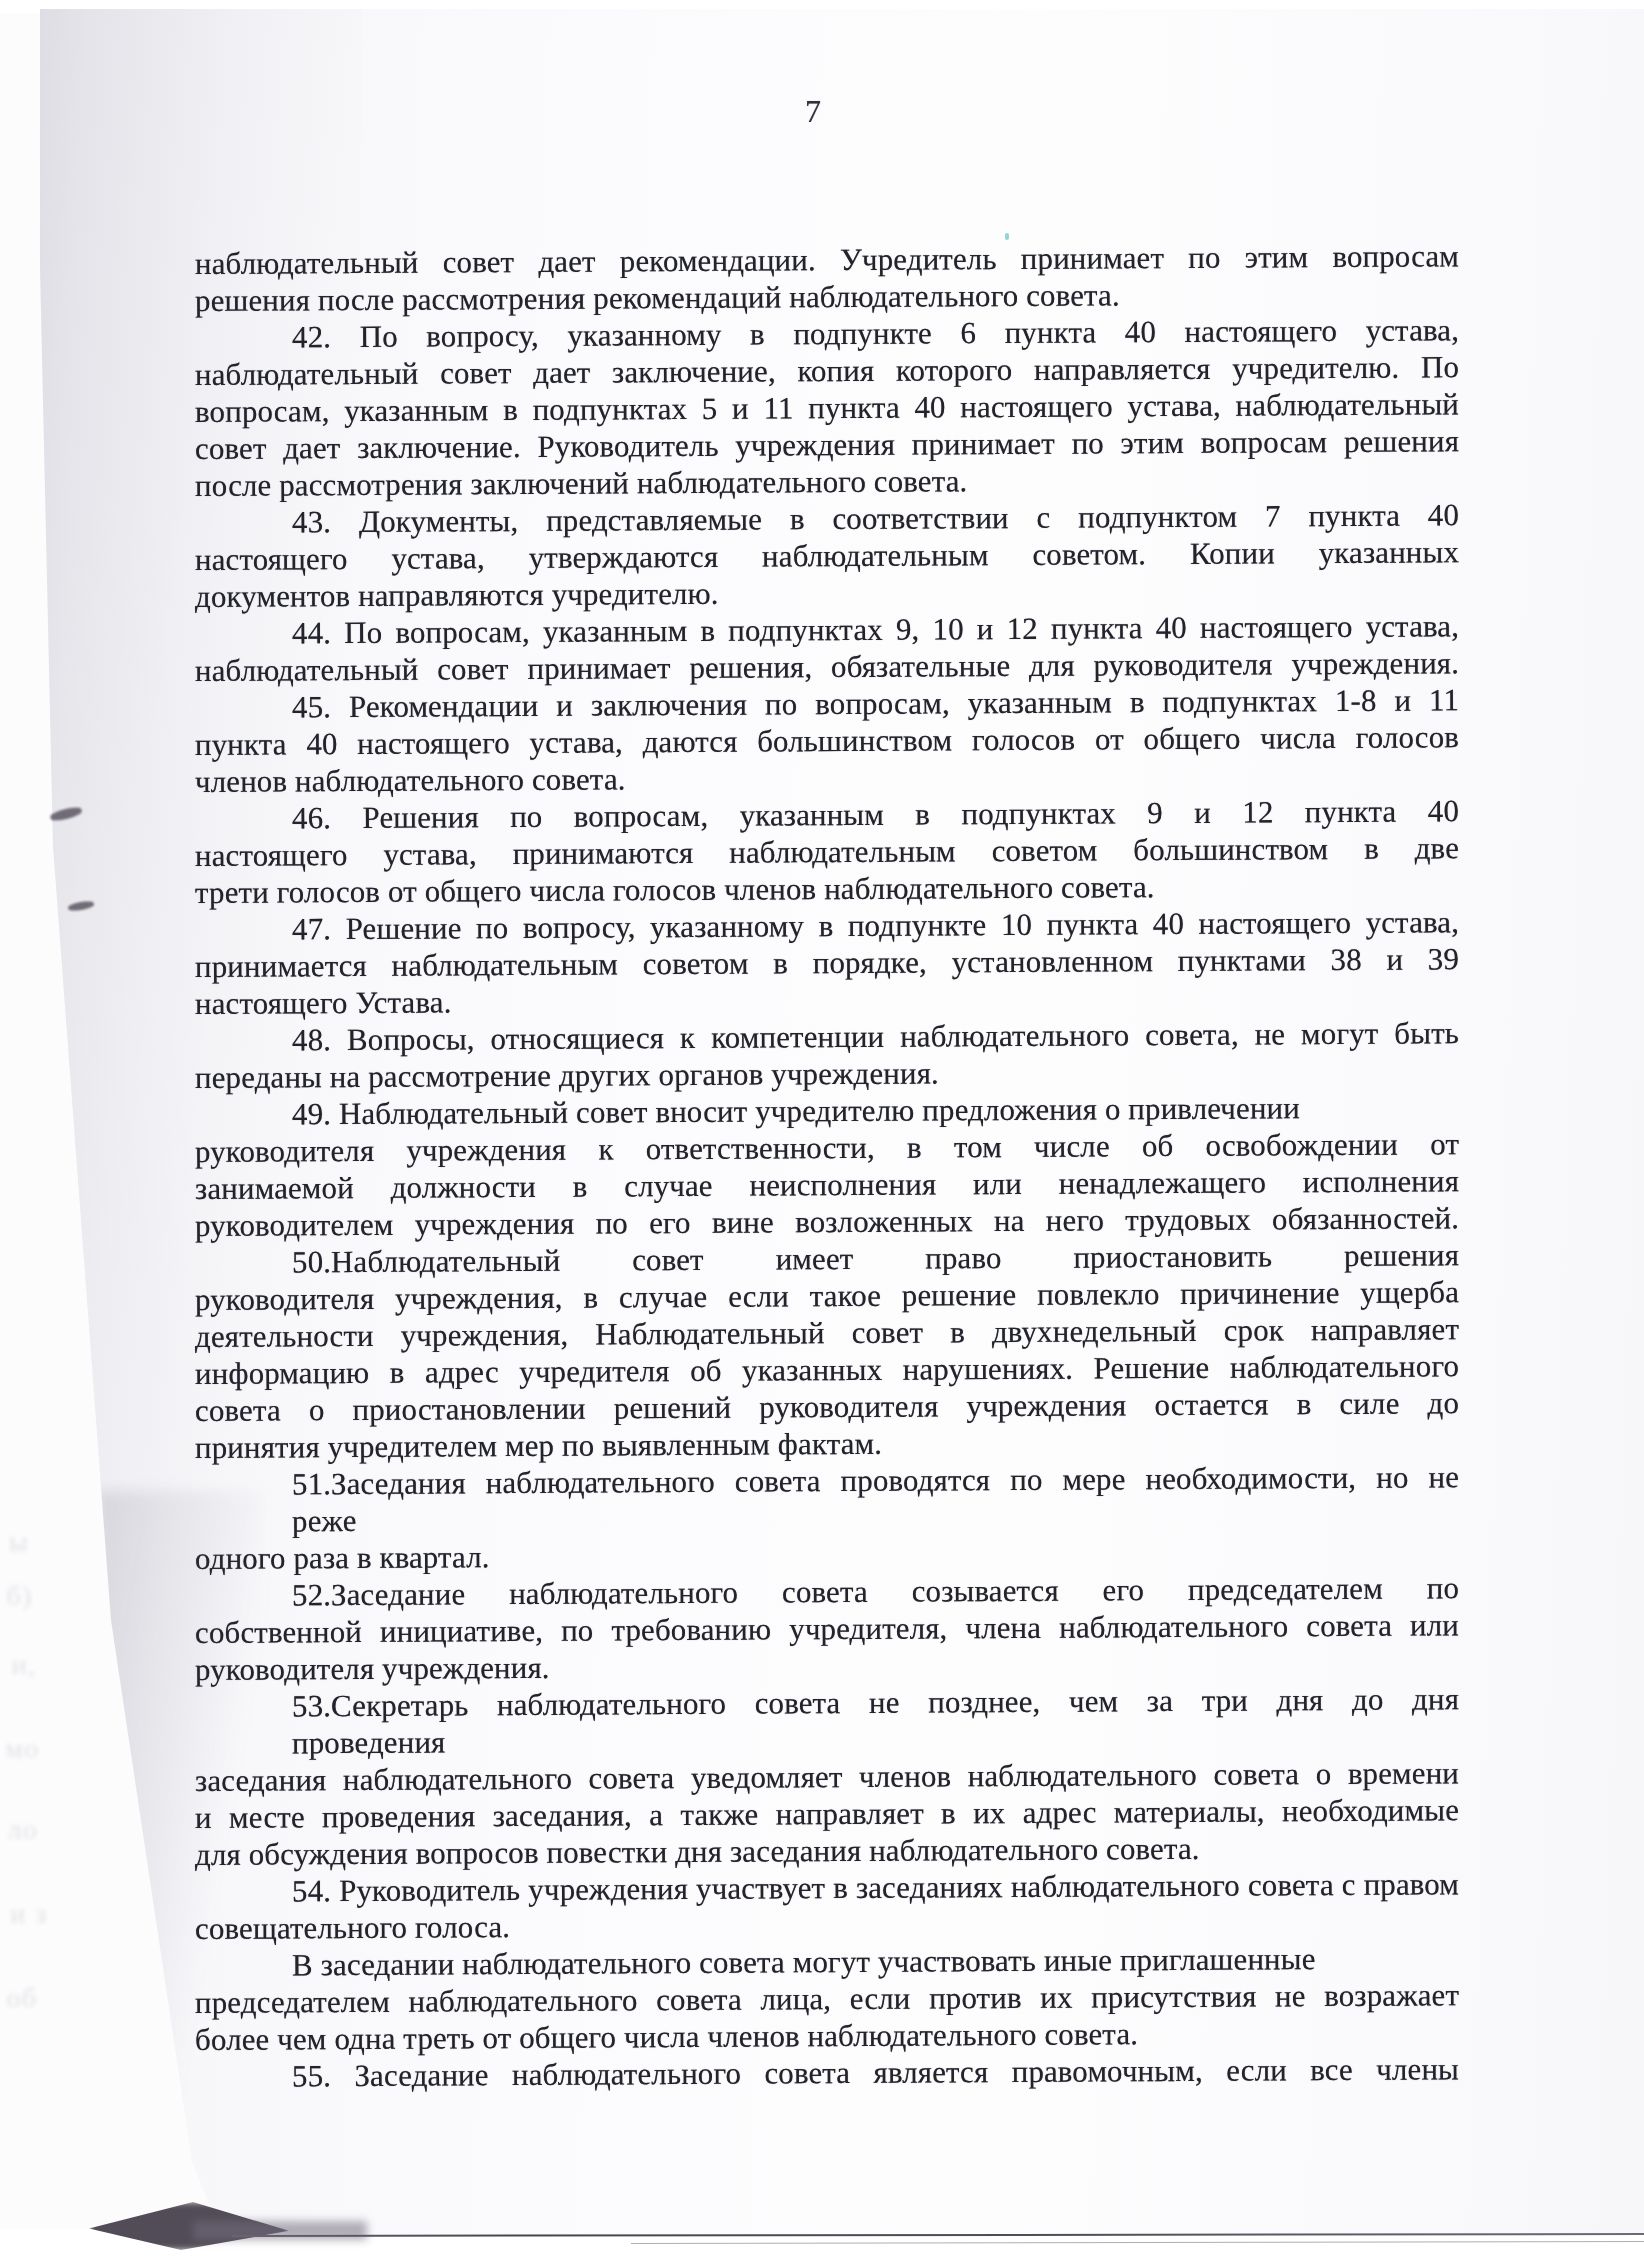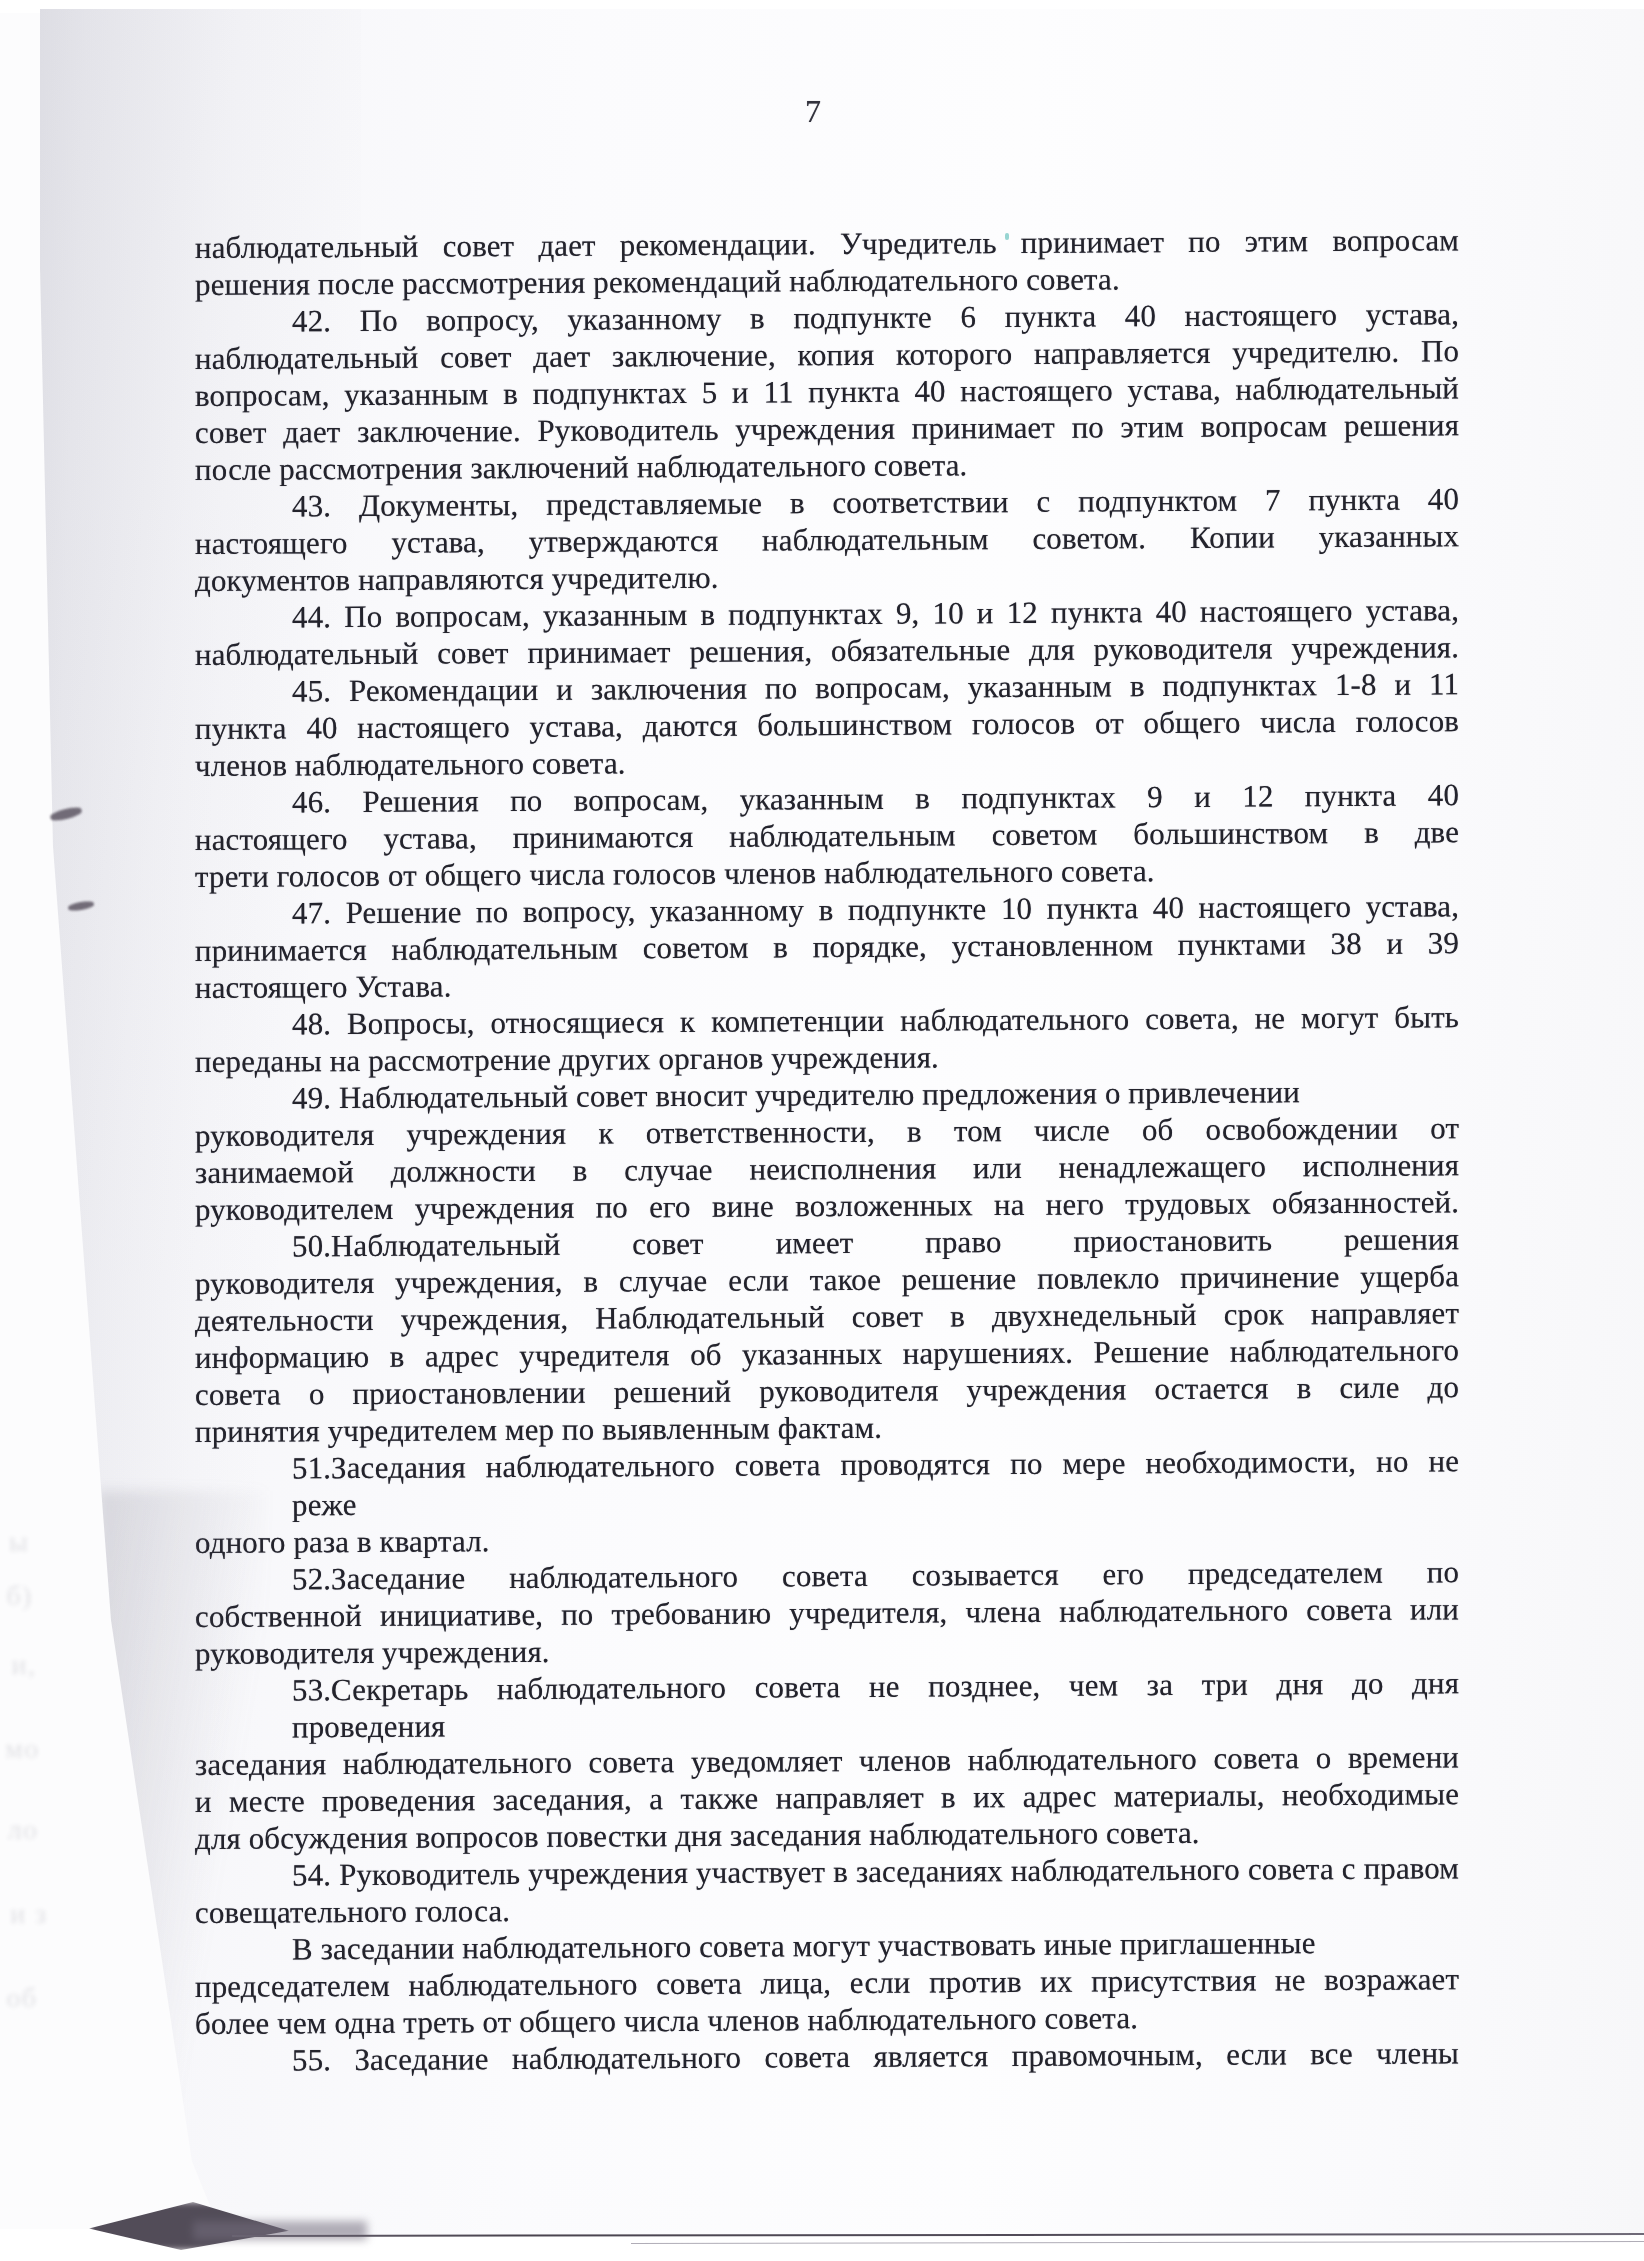--- a/index.html
+++ b/index.html
@@ -15,21 +15,21 @@
     clip-path:polygon(40px 0,1644px 0,1644px 2226px,222px 2226px,192px 2152px,111px 1611px,53px 837px,40px 258px);
     filter:drop-shadow(-2.6px 0 3.2px rgba(100,100,118,.38));}
   .page::before{content:"";position:absolute;left:0;top:0;width:361px;height:100%;
     background:linear-gradient(96deg,rgba(128,128,146,.16) 0%,rgba(128,128,146,.05) 40%,rgba(128,128,146,0) 70%);}
   .page::after{content:"";position:absolute;left:97px;top:1482px;width:167px;height:745px;
     background:linear-gradient(100deg,rgba(110,108,125,.18),rgba(110,108,125,0) 65%);filter:blur(6.4px);}
 
   .page-number{position:absolute;left:805px;top:84px;font-size:32px;color:#32323c;
     text-shadow:0 0 0.8px rgba(40,40,55,.55);}
 
-  .text-block{position:absolute;left:195px;top:220px;width:1264px;color:#23232c;}
+  .text-block{position:absolute;left:195px;top:236px;width:1264px;color:#23232c;}
   .line{font-size:31px;line-height:37px;height:37px;letter-spacing:0.1px;
     text-shadow:0 0 0.8px rgba(30,30,45,.6);text-align:left;white-space:nowrap;
     transform:rotate(-0.35deg);transform-origin:0 50%;}
   .line.just{white-space:normal;text-align:justify;text-align-last:justify;}
   .line.indent{text-indent:97px;}
 
   
   .bottom-line{position:absolute;left:232px;top:2234px;width:1412px;height:1.9px;
     background:linear-gradient(90deg,#6a6472,#4a444f 20%,#534d5a 60%,#6f6a78 100%);
     transform:rotate(-0.08deg);}

